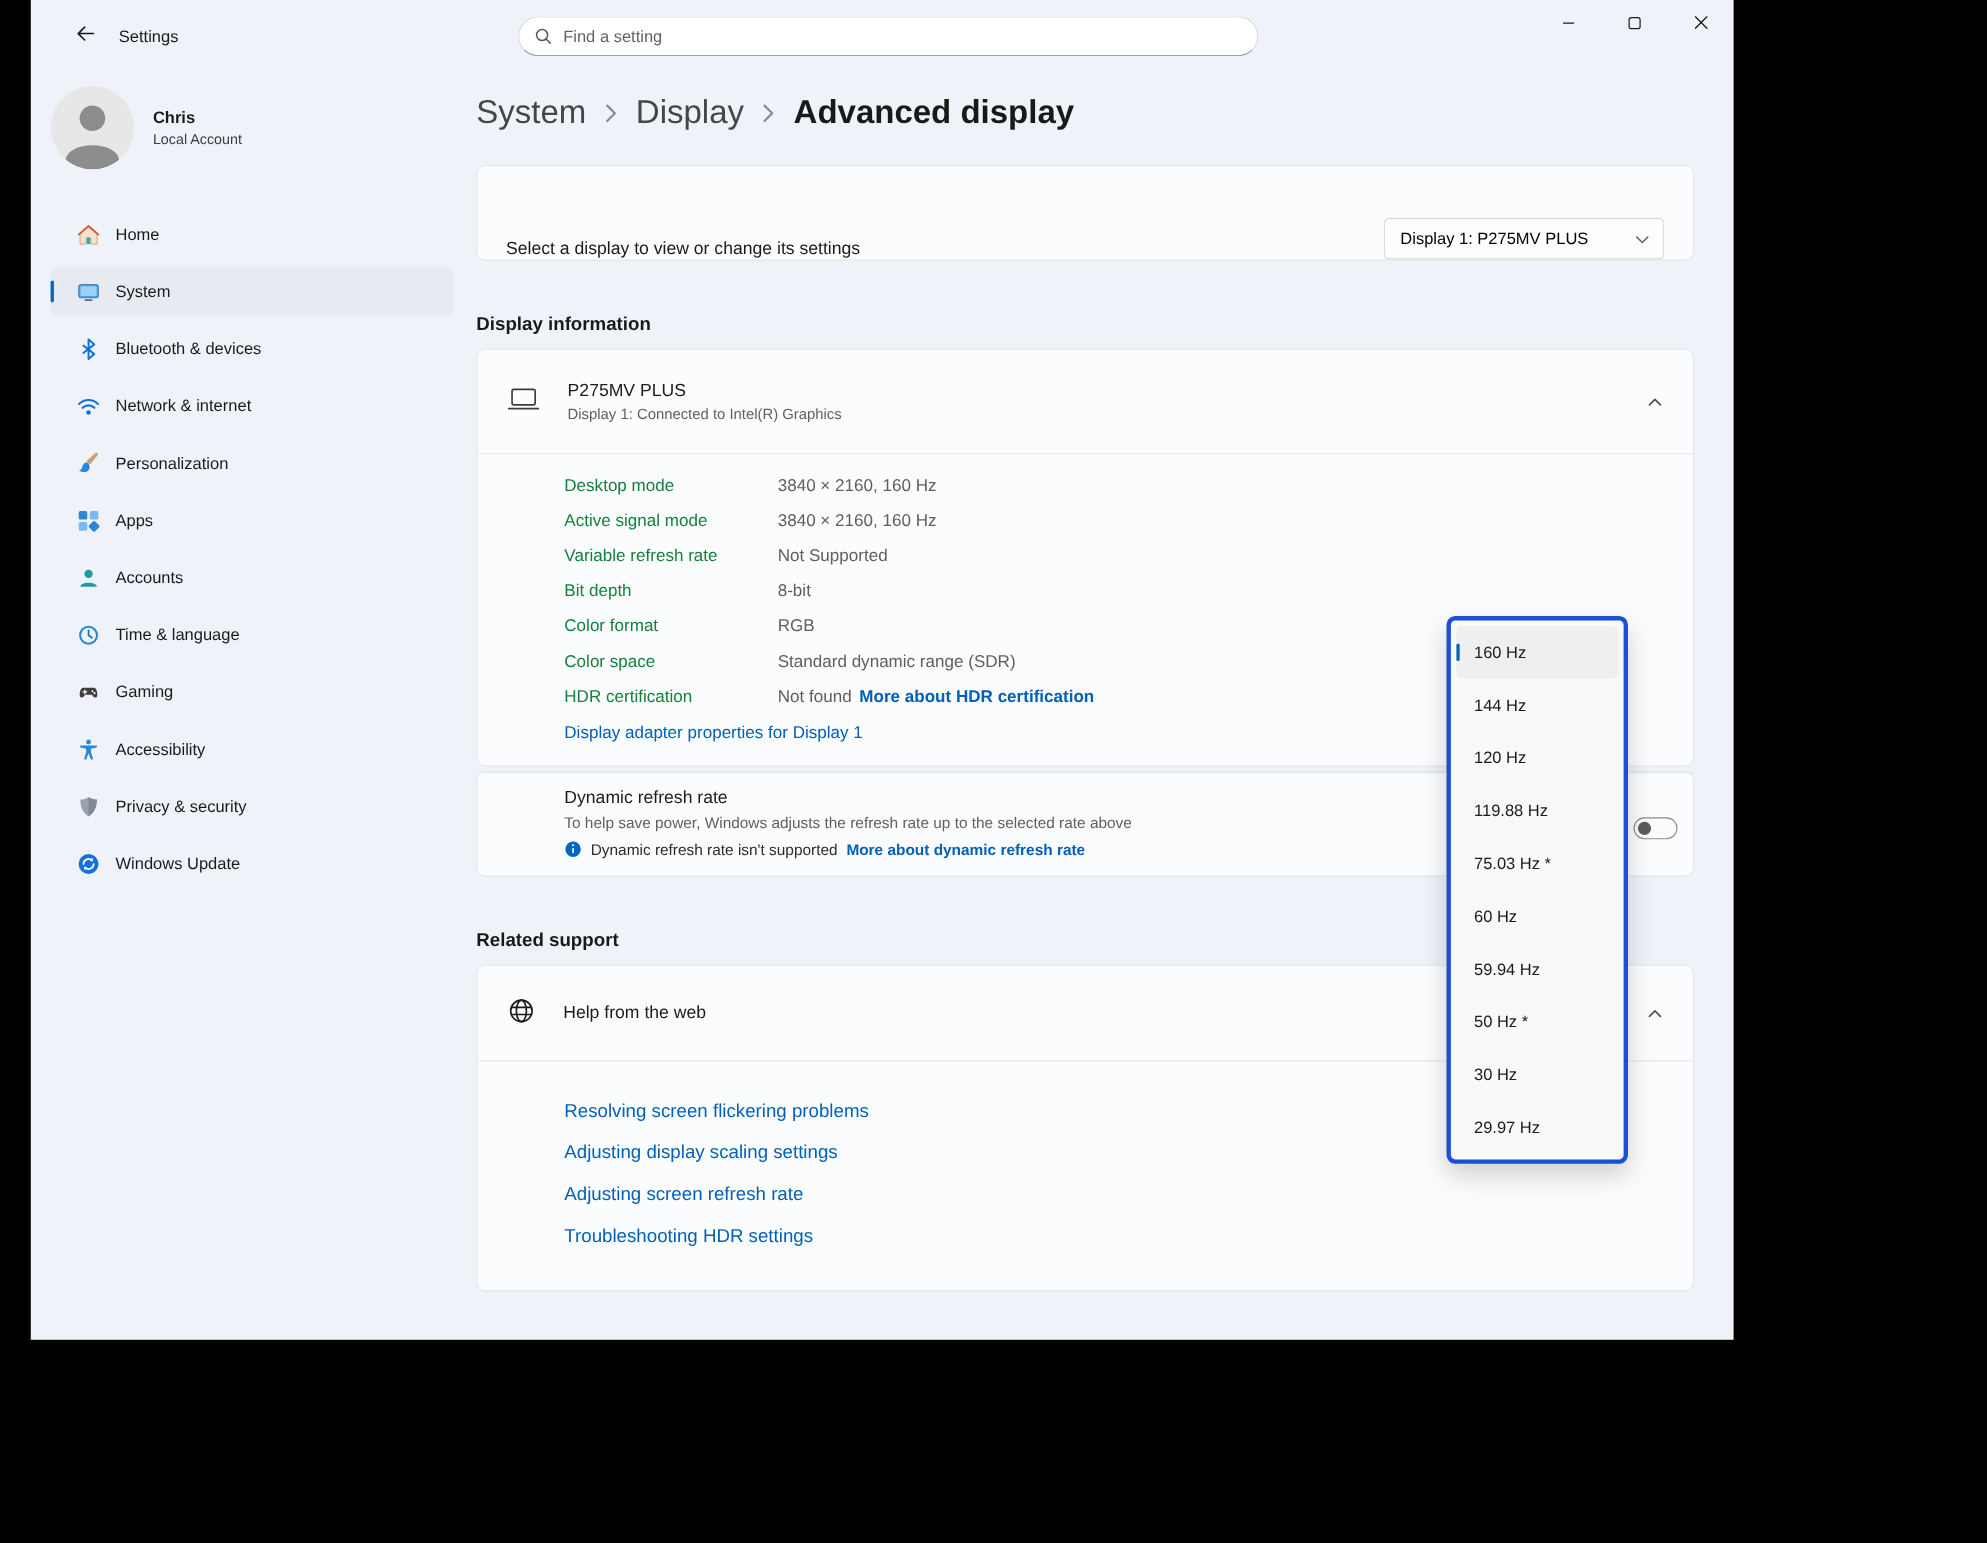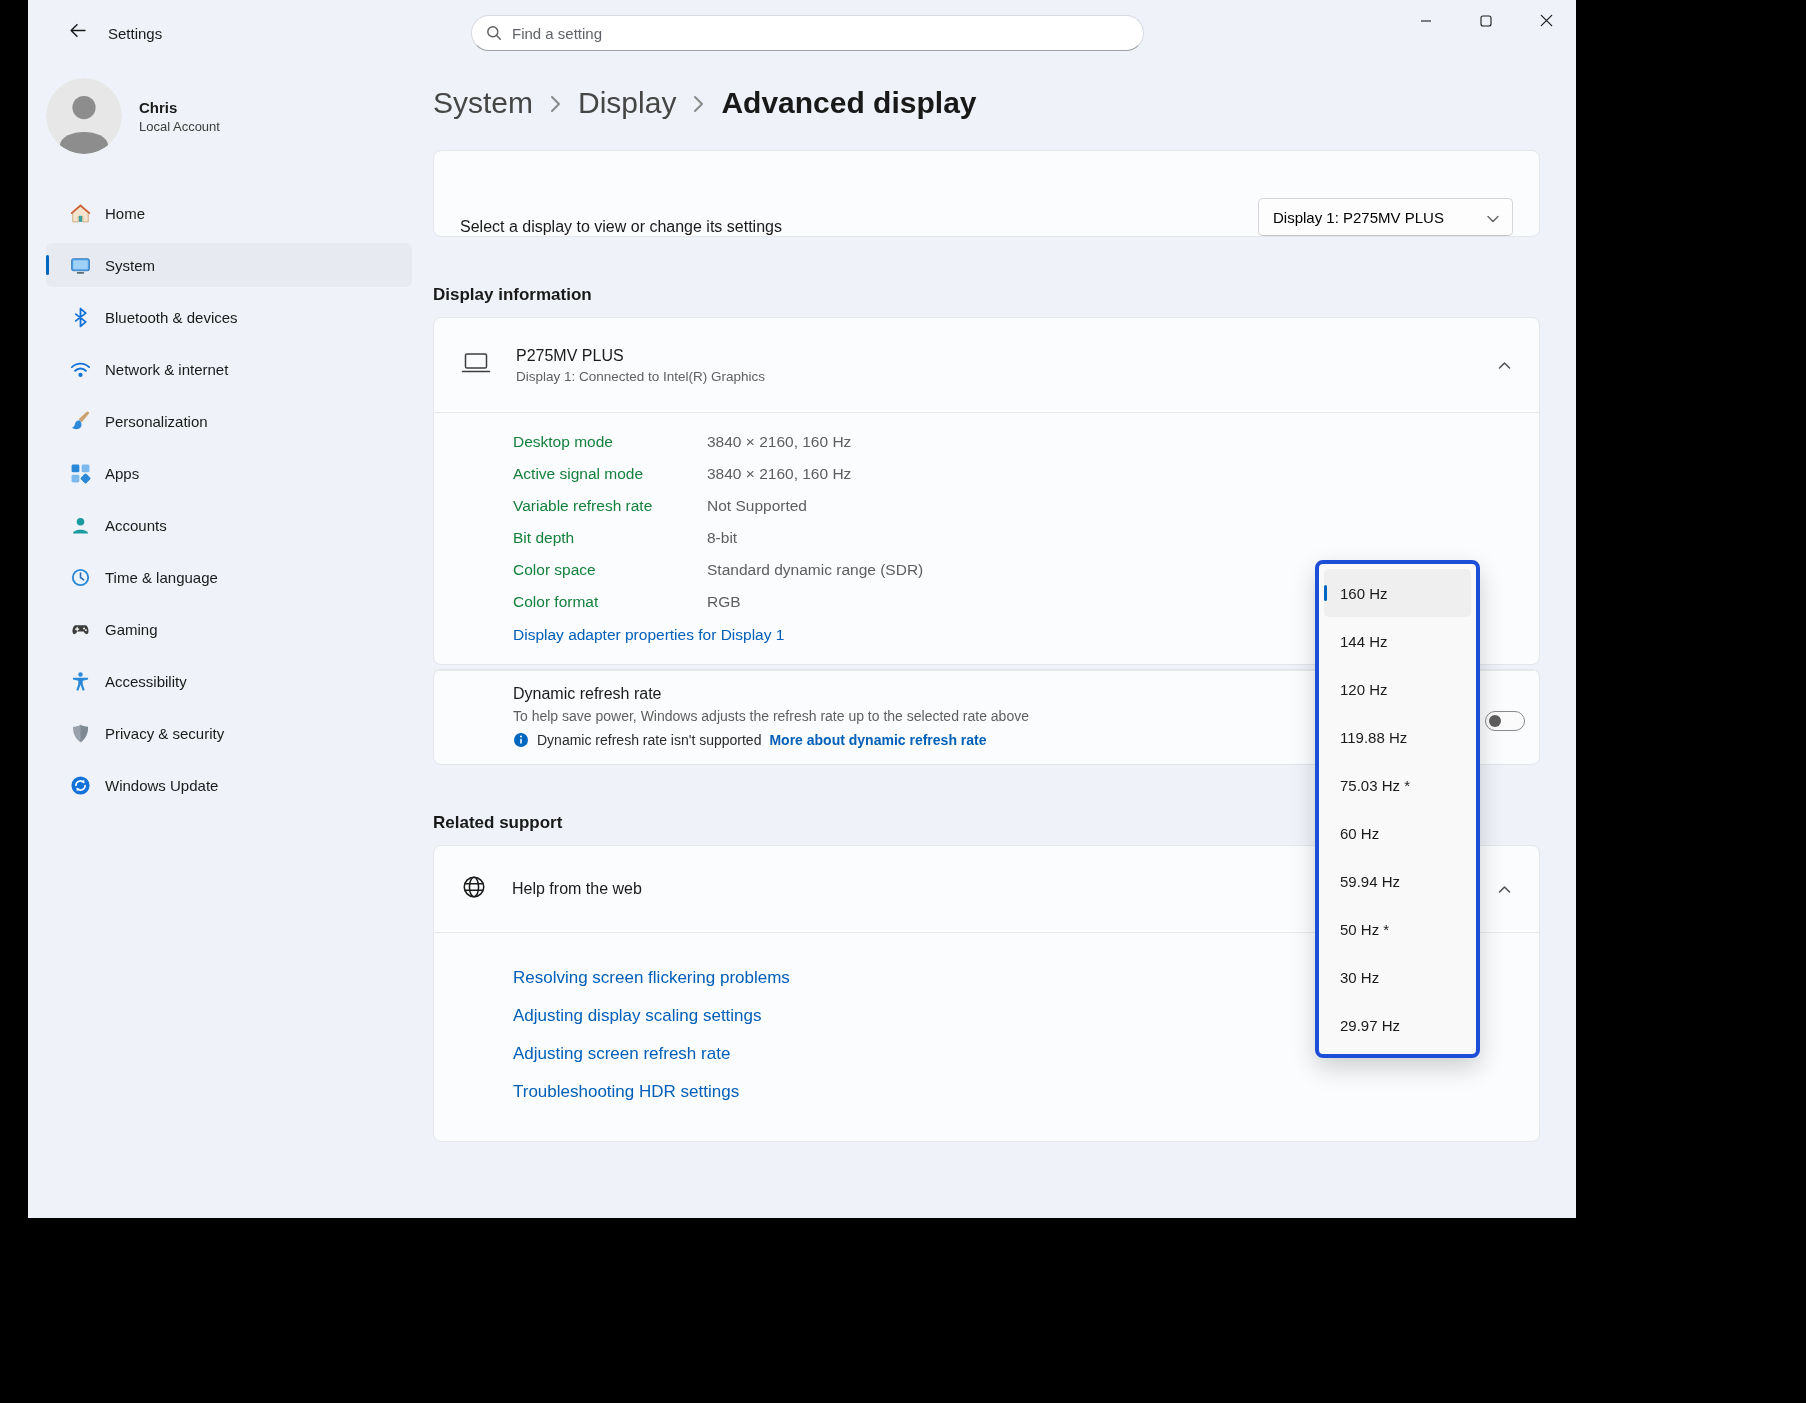--- a/index.html
+++ b/index.html
@@ -313,26 +313,31 @@
         </div>
         <div class="detail-row">
           <div class="detail-label">Variable refresh rate</div>
           <div class="detail-value">Not Supported</div>
         </div>
         <div class="detail-row">
           <div class="detail-label">Bit depth</div>
           <div class="detail-value">8-bit</div>
         </div>
         <div class="detail-row">
+          <div class="detail-label">Color format</div>
+          <div class="detail-value">RGB</div>
+        </div>
+        <div class="detail-row">
           <div class="detail-label">Color space</div>
           <div class="detail-value">Standard dynamic range (SDR)</div>
         </div>
         <div class="detail-row">
-          <div class="detail-label">Color format</div>
-          <div class="detail-value">RGB</div>
+          <div class="detail-label">HDR certification</div>
+          <div class="detail-value">Not found</div>
+          <a class="link bold detail-link">More about HDR certification</a>
         </div>
       </div>
       <a class="link adapter-link">Display adapter properties for Display 1</a>
     </div>
 
     <div class="card refresh-card">
       <div class="divider"></div>
       <div class="dynamic-row">
         <div class="dynamic-title">Dynamic refresh rate</div>
         <div class="dynamic-sub">To help save power, Windows adjusts the refresh rate up to the selected rate above</div>

